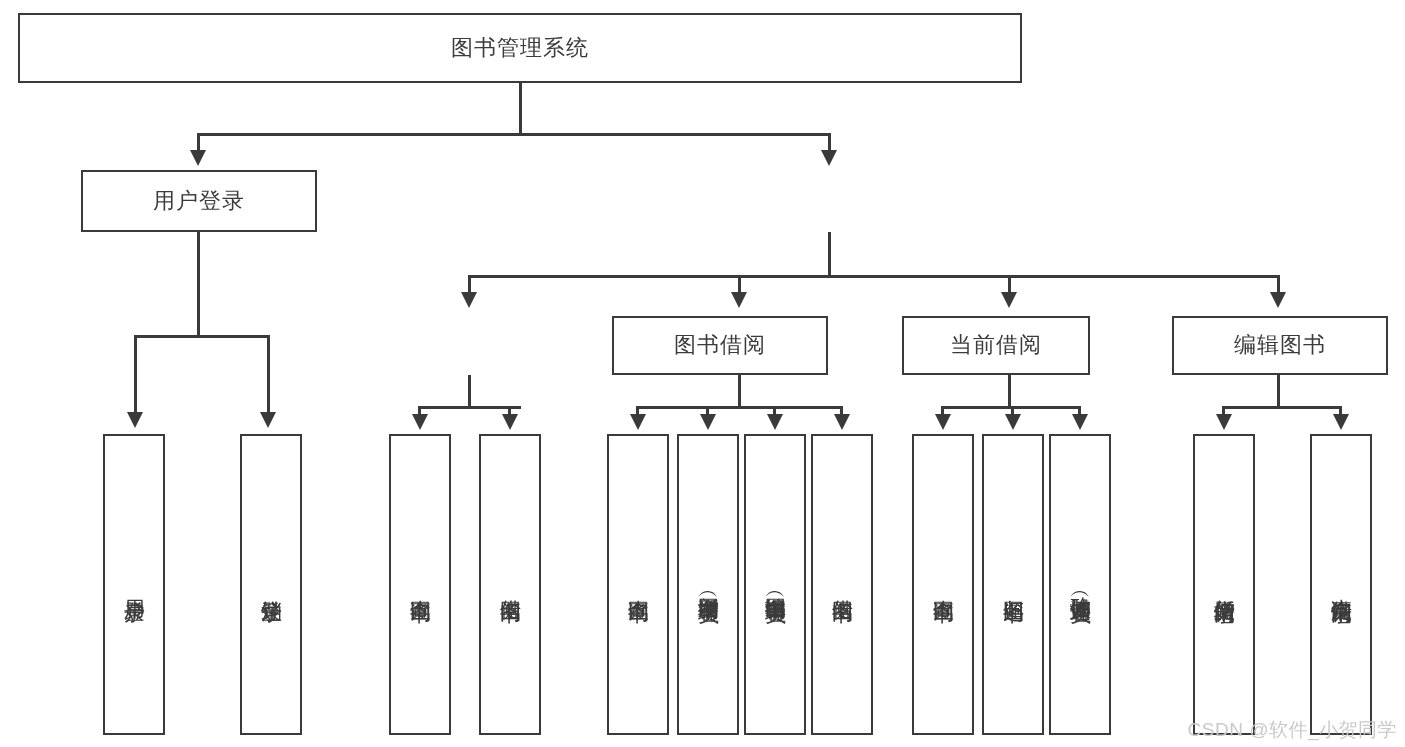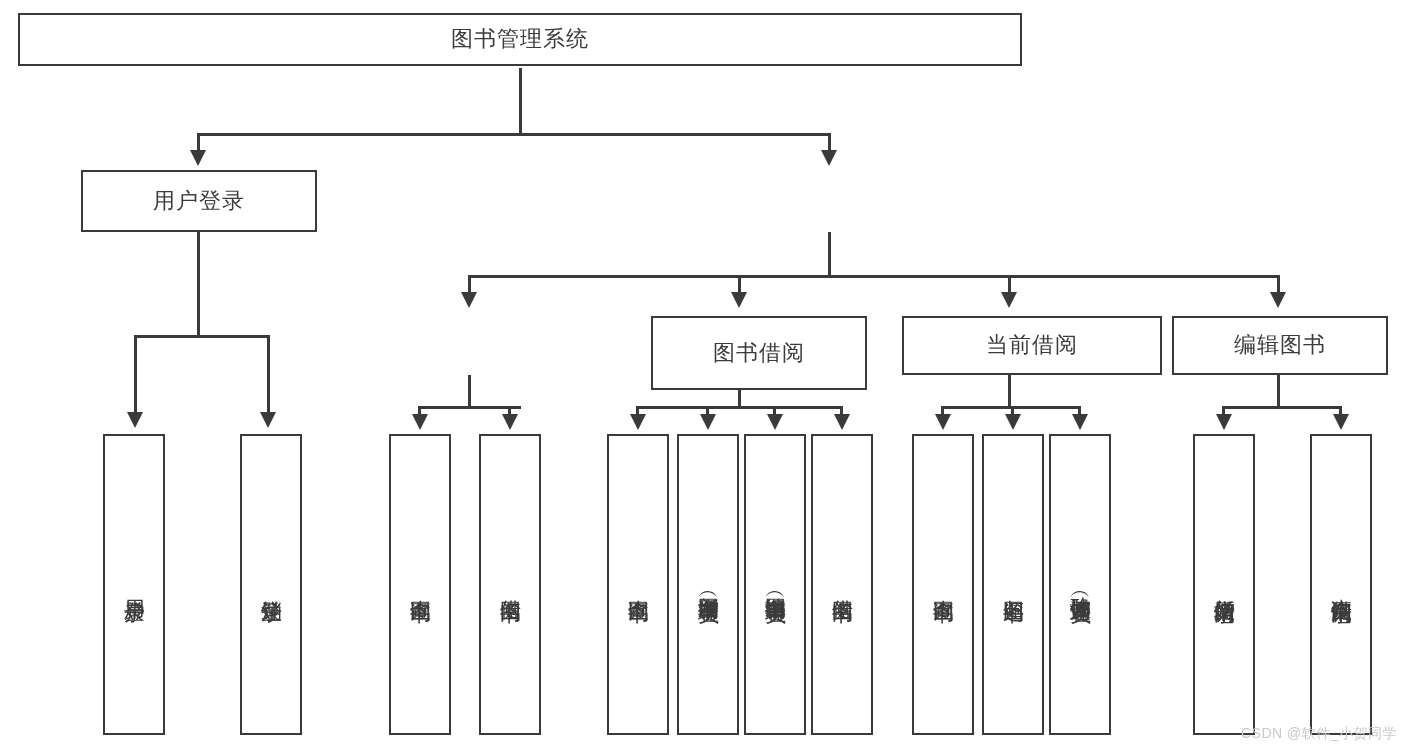--- a/index.html
+++ b/index.html
@@ -65,33 +65,33 @@
     border-left: 8px solid transparent;
     border-right: 8px solid transparent;
     border-top: 16px solid #3a3a3a;
     z-index: 2;
   }
   
   #watermark {
     position: absolute;
     right: 8px;
     bottom: 4px;
-    font-size: 14px;
+    font-size: 19px;
     color: #c9c9c9;
     letter-spacing: 0.5px;
     z-index: 5;
     white-space: nowrap;
   }
 </style>
 </head>
 <body>
 
 <div id="canvas">
 
-  <div class="box h" style="left:18px; top:13px; width:1004px; height:53px;">
+  <div class="box h" style="left:18px; top:13px; width:1004px; height:70px;">
     <span>图书管理系统</span>
   </div>
 
   <div class="ln v" style="left:519px; top:68px; width:3px; height:67px;"></div>
 
   <div class="ln h" style="left:197px; top:133px; width:634px; height:3px;"></div>
 
   <div class="ln v" style="left:197px; top:133px; width:3px; height:20px;"></div>
   <div class="arrow" style="left:190px; top:150px;"></div>
   <div class="ln v" style="left:828px; top:133px; width:3px; height:20px;"></div>
@@ -112,24 +112,24 @@
   <div class="ln h" style="left:468px; top:275px; width:812px; height:3px;"></div>
   <div class="ln v" style="left:468px; top:275px; width:3px; height:20px;"></div>
   <div class="arrow" style="left:461px; top:292px;"></div>
   <div class="ln v" style="left:738px; top:275px; width:3px; height:20px;"></div>
   <div class="arrow" style="left:731px; top:292px;"></div>
   <div class="ln v" style="left:1008px; top:275px; width:3px; height:20px;"></div>
   <div class="arrow" style="left:1001px; top:292px;"></div>
   <div class="ln v" style="left:1277px; top:275px; width:3px; height:20px;"></div>
   <div class="arrow" style="left:1270px; top:292px;"></div>
 
-  <div class="box h" style="left:651px; top:316px; width:216px; height:74px;">
+  <div class="box h" style="left:612px; top:316px; width:216px; height:59px;">
     <span>图书借阅</span>
   </div>
-  <div class="box h" style="left:902px; top:316px; width:260px; height:59px;">
+  <div class="box h" style="left:902px; top:316px; width:188px; height:59px;">
     <span>当前借阅</span>
   </div>
   <div class="box h" style="left:1172px; top:316px; width:216px; height:59px;">
     <span>编辑图书</span>
   </div>
 
   <div class="ln v" style="left:468px; top:375px; width:3px; height:33px;"></div>
   <div class="ln h" style="left:418px; top:406px; width:103px; height:3px;"></div>
   <div class="ln v" style="left:418px; top:406px; width:3px; height:12px;"></div>
   <div class="arrow" style="left:412px; top:414px;"></div>

